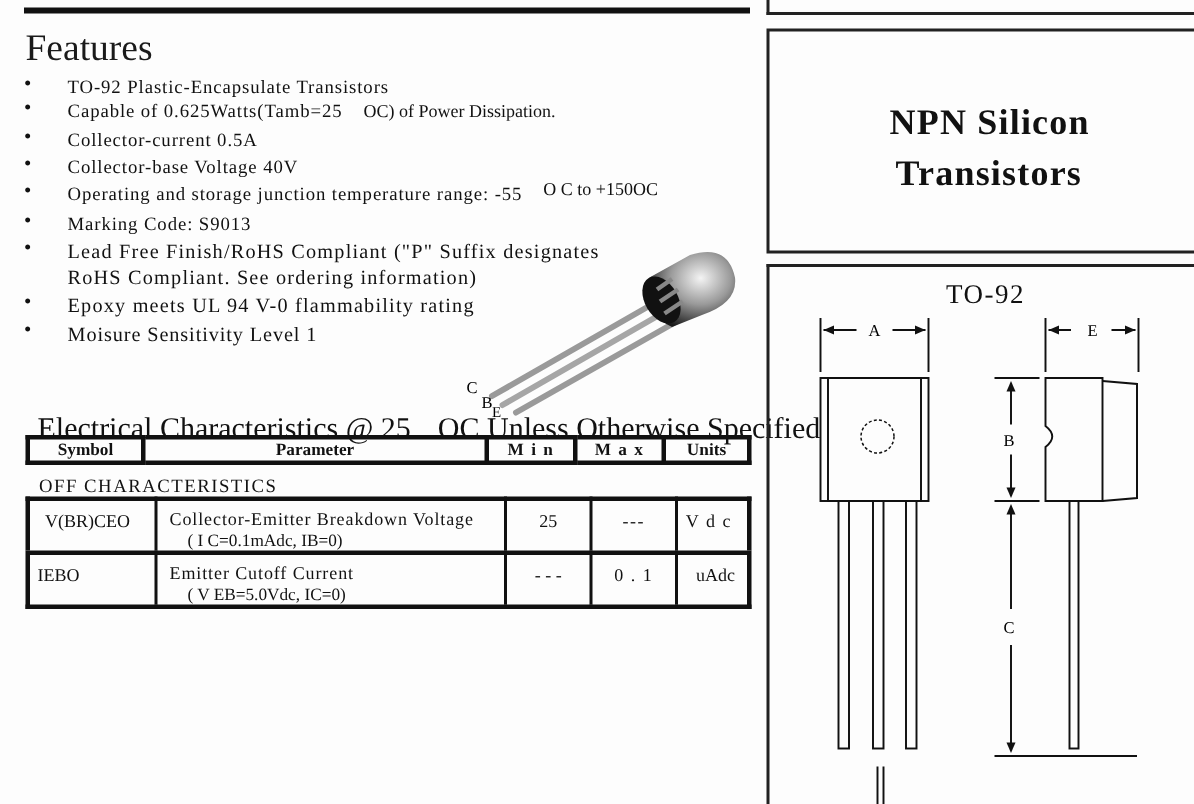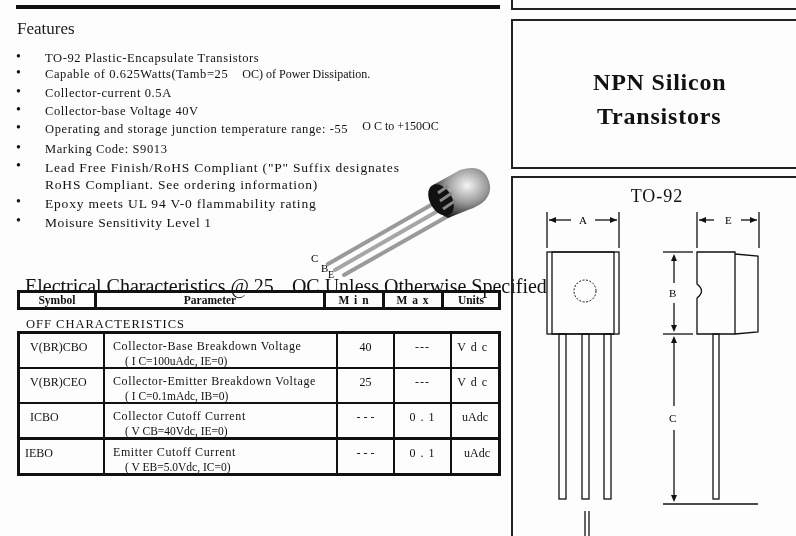--- a/index.html
+++ b/index.html
@@ -1,20 +1,20 @@
 <!DOCTYPE html>
 <html><head>
 <meta charset="utf-8">
 <style>
   html, body { margin:0; padding:0; }
   body { width:796px; height:536px; background:#fdfdfd; position:relative; overflow:hidden;
          font-family:"Liberation Serif", "DejaVu Serif", serif; color:#111; }
   .abs { position:absolute; }
   .topbar { left:16px; top:5px; width:484px; height:4px; background:#111; }
-  .features-title { left:17px; top:19px; font-size:17px; color:#1a1a1a; }
+  .features-title { left:17px; top:19px; font-size:25px; color:#1a1a1a; }
   .feat-list { left:16px; top:48px; width:470px; }
   .feat-item { position:absolute; left:0; font-size:12.5px; letter-spacing:0.6px; white-space:nowrap; }
   .feat-item .bullet { position:absolute; left:0; top:-2px; font-size:14px; }
   .feat-item .txt { position:absolute; left:29px; }
   .feat-item .tail { letter-spacing:0; font-size:12px; margin-left:14px; }
   .transistor { left:300px; top:160px; width:200px; height:120px; }
   .elec-title { left:25px; top:275px; font-size:20px; white-space:nowrap; }
   .elec-title .tail { margin-left:18px; }
   table { border-collapse:collapse; }
   .hdr-table { left:17px; top:290px; width:484px; }
@@ -124,40 +124,26 @@
     <td style="width:56px;letter-spacing:1px">M a x</td>
     <td>Units</td>
   </tr>
 </tbody>
   </table>
 
 <div class="abs off-label">OFF CHARACTERISTICS</div>
 
 <table class="abs data-table">
   <tbody>
-      <tr>
-    <td class="sym">V(BR)CBO</td>
-    <td class="param"><span>Collector-Base Breakdown Voltage</span><span class="cond">( I C=100uAdc, IE=0)</span></td>
-    <td class="min">40</td>
-    <td class="max">---</td>
-    <td class="units" style="text-align:right;padding-right:10px">V d c</td>
-  </tr>
   <tr>
     <td class="sym">V(BR)CEO</td>
     <td class="param"><span>Collector-Emitter Breakdown Voltage</span><span class="cond">( I C=0.1mAdc, IB=0)</span></td>
     <td class="min">25</td>
     <td class="max">---</td>
     <td class="units" style="text-align:right;padding-right:10px">V d c</td>
-  </tr>
-  <tr>
-    <td class="sym">ICBO</td>
-    <td class="param"><span>Collector Cutoff Current</span><span class="cond">( V CB=40Vdc, IE=0)</span></td>
-    <td class="min">- - -</td>
-    <td class="max">0 . 1</td>
-    <td class="units" style="letter-spacing:0">uAdc</td>
   </tr>
   <tr style="border-top:3px solid #111">
     <td class="sym" style="padding-left:5px !important">IEBO</td>
     <td class="param"><span>Emitter Cutoff Current</span><span class="cond">( V EB=5.0Vdc, IC=0)</span></td>
     <td class="min">- - -</td>
     <td class="max">0 . 1</td>
     <td class="units" style="letter-spacing:0;text-align:left;padding-left:12px">uAdc</td>
   </tr>
 </tbody>
   </table>

